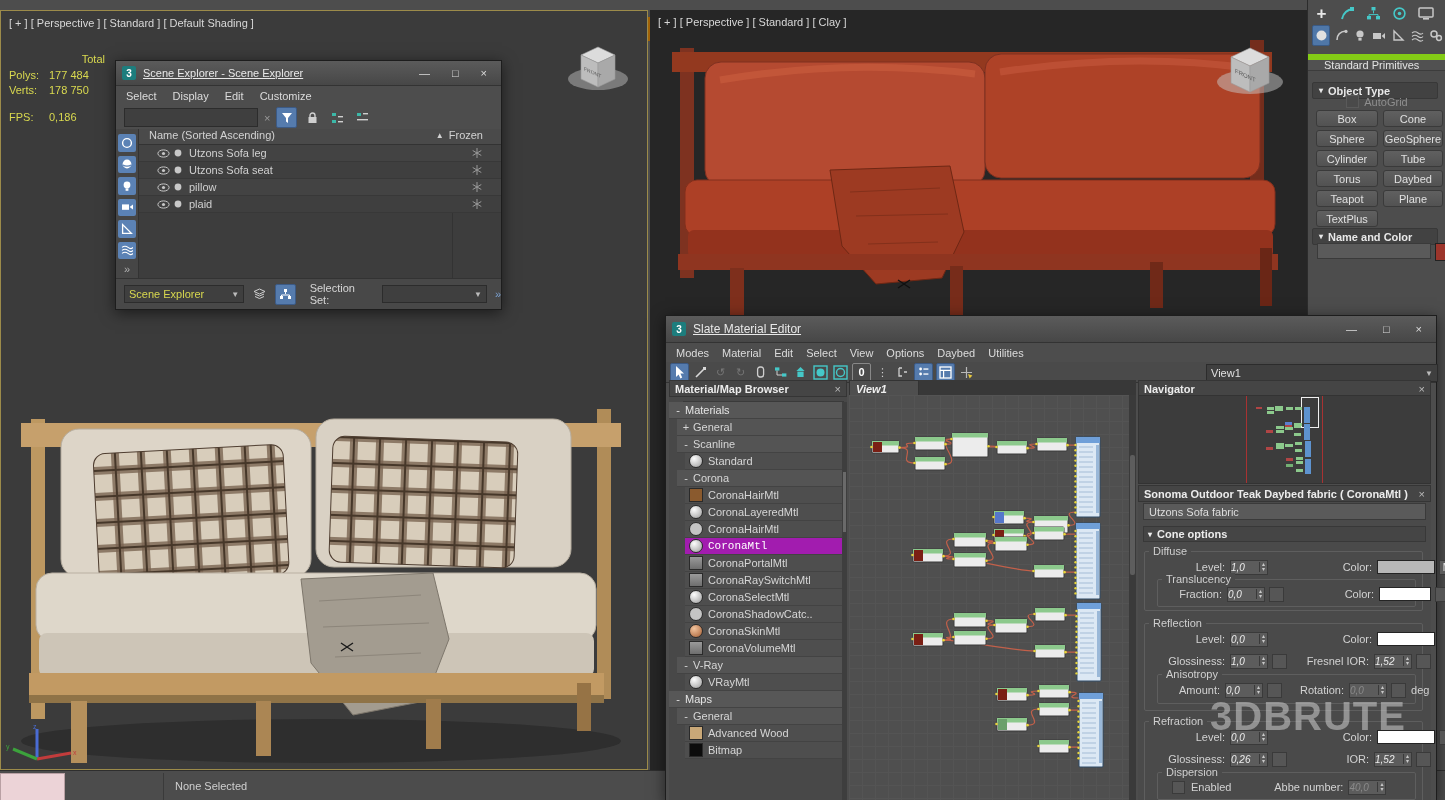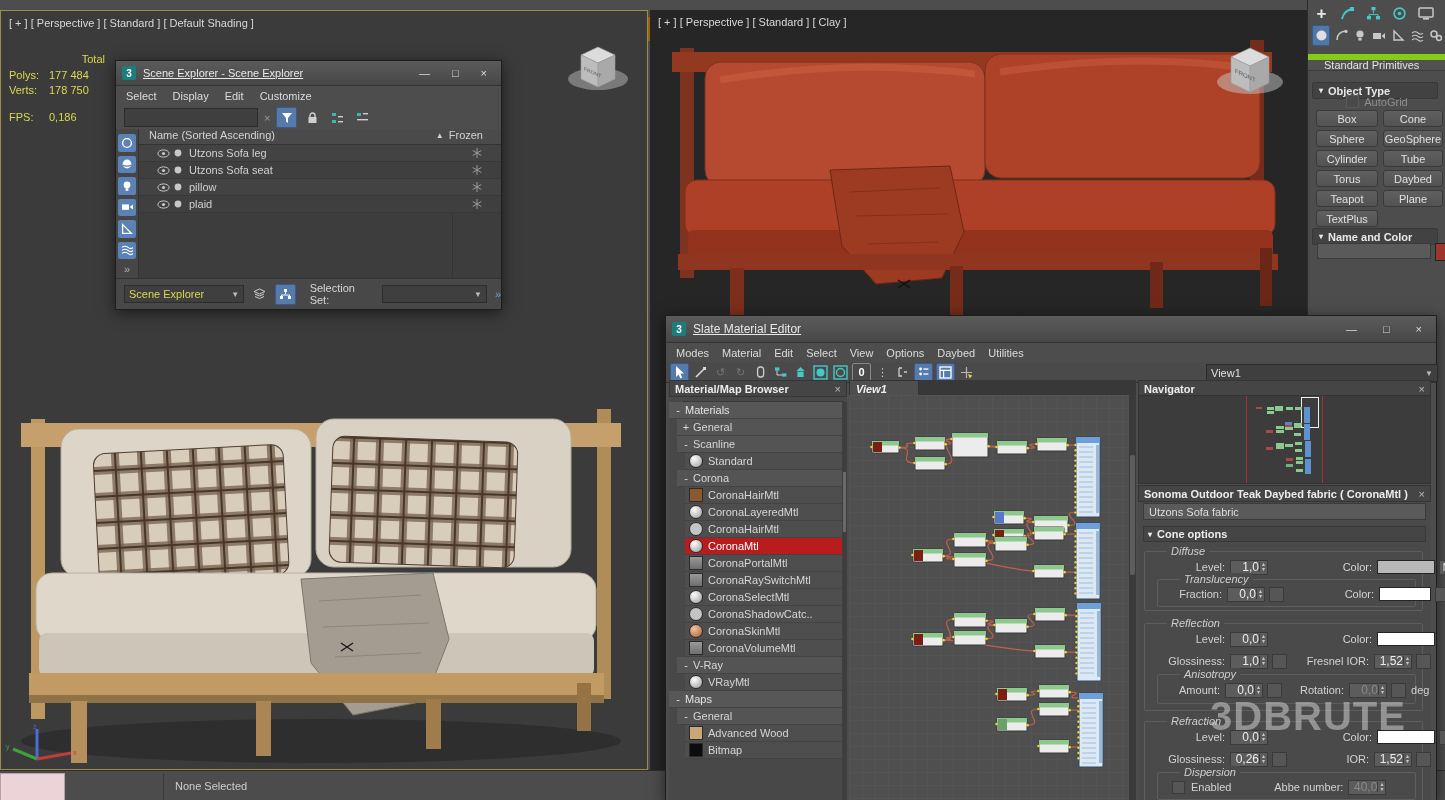--- a/index.html
+++ b/index.html
@@ -72,21 +72,21 @@
   #browser{position:absolute;left:3px;top:64px;width:178px;bottom:0;background:#484848;}
   .search-row{display:flex;align-items:center;height:18px;padding:2px 3px;gap:3px;}
   .search-input{flex:1;height:13px;background:#585858;border:1px solid #3a3a3a;color:#c8c8c8;
                 font-size:10px;font-family:"Liberation Sans",sans-serif;padding:0 3px;}
   #browser-tree{position:absolute;left:0;top:22px;right:5px;bottom:0;overflow:hidden;}
   .trow{height:16px;display:flex;align-items:center;background:#4e4e4e;border-bottom:1px solid #434343;
         font-size:11px;color:#d6d6d6;padding-left:4px;}
   .trow.group{background:#575757;color:#e4e4e4;}
   .trow.sub{background:#545454;margin-left:8px;}
   .trow.item{margin-left:16px;}
-  .trow.sel{background:#b91c1c;color:#fff;}
+  .trow.sel{background:#a21caf;color:#fff;font-family:Liberation Mono, monospace;}
   .pfx{width:10px;text-align:center;margin-right:2px;}
   .th{width:12px;height:12px;border:1px solid #2a2a2a;margin-right:5px;flex:none;}
   .th.sphere-light{border-radius:50%;background:radial-gradient(circle at 35% 30%,#fdfdfd,#9a9a9a);}
   .th.sphere-orange{border-radius:50%;background:radial-gradient(circle at 35% 30%,#f2c49e,#a65f34);}
   .th.flat-light{border-radius:50%;background:#c4c4c4;}
   .th.flat-dark{background:linear-gradient(#9a9a9a,#6e6e6e);}
   .th.hair{background:#8a5a2e;}
   .th.wood{background:#c9a878;}
   .th.black{background:#0c0c0c;}
   #view-area{position:absolute;left:183px;top:64px;width:287px;bottom:0;background:#383838;}
@@ -103,26 +103,26 @@
   #nav-map{position:absolute;left:0;top:15px;right:0;bottom:0;background:#3c3c3c;border:1px solid #333;overflow:hidden;}
   .nav-redline{position:absolute;top:0;bottom:0;width:1px;background:#a83232;}
   #nav-view-rect{position:absolute;border:1px solid #f0f0f0;}
   
   #params{position:absolute;left:472px;top:169px;width:293px;bottom:0;background:#4a4a4a;}
   .name-field{position:absolute;left:5px;top:18px;right:5px;height:15px;background:#5a5a5a;
               border:1px solid #3a3a3a;color:#ddd;display:flex;align-items:center;padding-left:5px;}
   .rollout2{position:absolute;left:5px;top:41px;right:5px;height:14px;background:#454545;border:1px solid #383838;
             display:flex;align-items:center;gap:5px;padding-left:4px;color:#ececec;font-weight:bold;}
   .grp{position:absolute;border:1px solid #5e5e5e;border-radius:2px;}
-  .grp>.glabel{position:absolute;left:22px;top:-7px;background:#4a4a4a;padding:0 4px;color:#cfcfcf;font-style:italic;}
+  .grp>.glabel{position:absolute;left:4px;top:-7px;background:#4a4a4a;padding:0 4px;color:#cfcfcf;}
   .prow{position:absolute;display:flex;align-items:center;height:16px;width:100%;}
   .pl{width:80px;text-align:right;margin-right:5px;color:#d2d2d2;flex:none;}
   .pl2{width:76px;text-align:right;margin-right:5px;color:#d2d2d2;flex:none;}
   .spin{display:inline-flex;background:#5c5c5c;border:1px solid #3a3a3a;height:13px;align-items:center;flex:none;}
-  .spin .val{width:28px;text-align:right;color:#ececec;font-size:12px;}
+  .spin .val{width:28px;text-align:left;color:#ececec;font-size:10px;font-style:italic;}
   .spin .sa{display:flex;flex-direction:column;font-size:6px;line-height:5px;color:#c8c8c8;
             padding:0 2px;border-left:1px solid #3a3a3a;}
   .spin.dis .val{color:#8a8a8a;}
   .mini-btn{width:13px;height:13px;background:#565656;border:1px solid #3a3a3a;margin-left:4px;flex:none;}
   .swatch{width:56px;height:12px;border:1px solid #242424;background:#fff;flex:none;}
   .m-btn{width:14px;height:13px;background:#5c5c5c;border:1px solid #3a3a3a;color:#e8e8e8;display:flex;
          align-items:center;justify-content:center;margin-left:4px;font-size:10px;flex:none;}
   .chk{width:11px;height:11px;background:#565656;border:1px solid #3a3a3a;margin-right:6px;flex:none;}
   
   #watermark{left:1210px;top:694px;z-index:20;font-size:40px;font-weight:bold;letter-spacing:1px;

